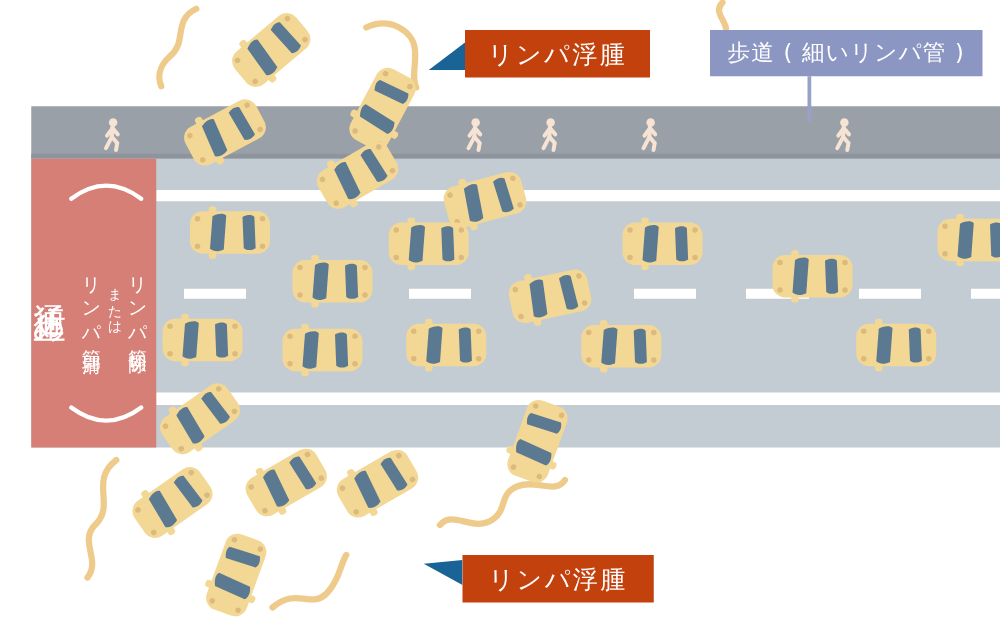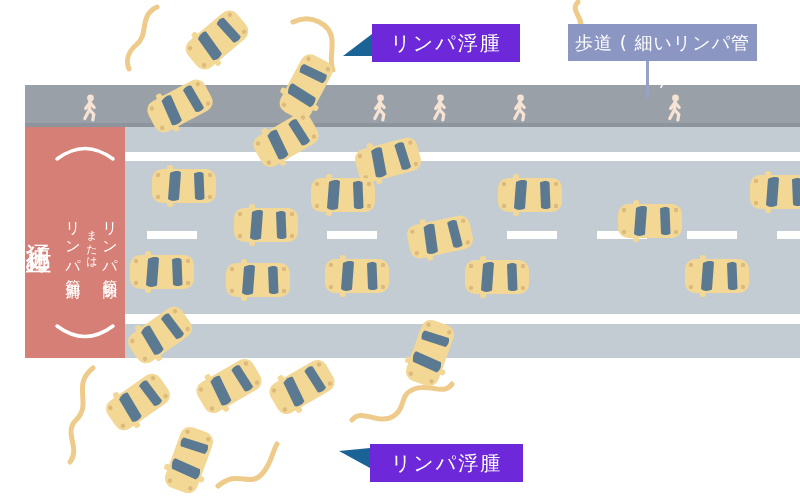--- a/index.html
+++ b/index.html
@@ -32,28 +32,28 @@
   .rb-text {
     position:absolute; left:0; top:18px; width:96px; height:195px;
     writing-mode:vertical-rl; text-orientation:upright; text-align:center;
     color:#ffffff; z-index:2;
   }
   .rb-small { font-size:15px; letter-spacing:2px; line-height:22px; }
   .rb-or    { font-size:11px; letter-spacing:1px; line-height:15px; }
   .rb-big   { font-size:26px; letter-spacing:3px; line-height:32px; margin-right:7px; }
 
   .callout {
-    position:absolute; height:38px; background:#6d28d9; color:#ffffff;
+    position:absolute; height:38px; background:#c2410c; color:#ffffff;
     font-size:20px; letter-spacing:2px; line-height:38px; text-align:center; z-index:10;
   }
   .callout-top    { left:372px; top:24px;  width:148px; }
   .callout-bottom { left:370px; top:444px; width:153px; }
   .tail { position:absolute; }
   .sidewalk-callout {
-    position:absolute; left:568px; top:24px; width:189px; height:37px;
+    position:absolute; left:568px; top:24px; width:218px; height:37px;
     background:#8b97c2; color:#ffffff; font-size:18px; letter-spacing:1px;
     line-height:37px; text-align:center; z-index:10;
   }
   .connector { position:absolute; left:646px; top:61px; width:3px; height:37px; background:#98a2c6; z-index:3; }
 </style>
 </head>
 <body>
 
 <div class="scene">
 

